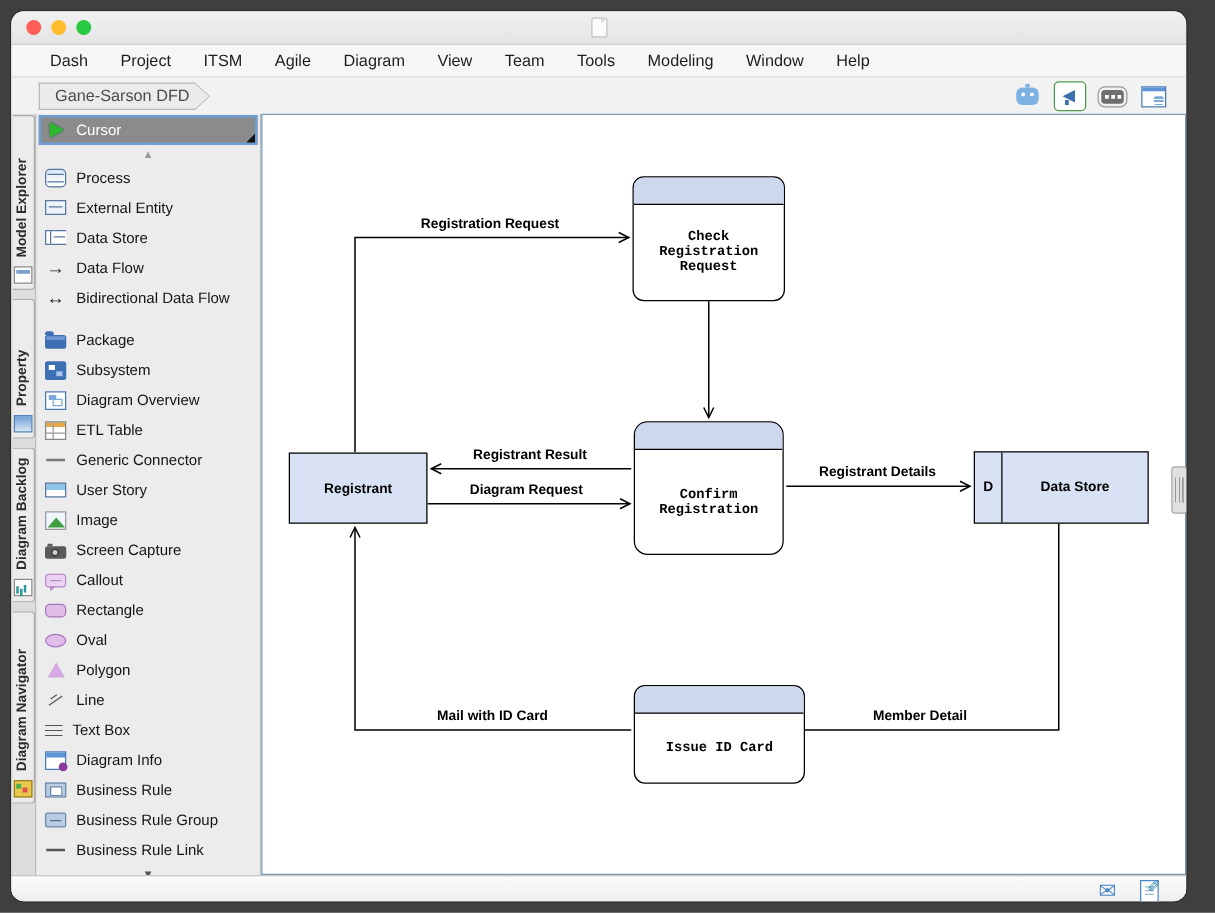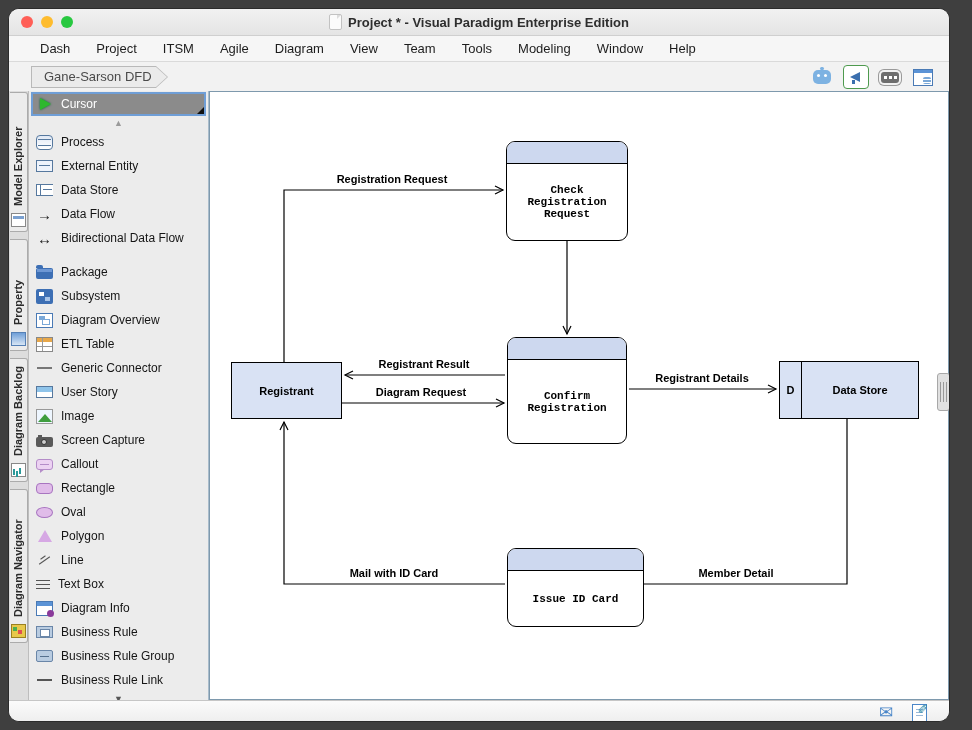--- a/index.html
+++ b/index.html
@@ -160,21 +160,20 @@
 <div id="window">
 
   <div id="titlebar">
     <div class="lights">
       <span class="light" style="background: rgb(255, 95, 87);"></span>
       <span class="light" style="background: rgb(254, 188, 46);"></span>
       <span class="light" style="background: rgb(40, 200, 64);"></span>
     </div>
     <div id="title-center">
       <span class="doc-ic"></span>
-      <span id="window-title">Project * - Visual Paradigm Enterprise Edition</span>
     </div>
   </div>
 
   <div id="menubar">
       <span class="menu-item">Dash</span>
       <span class="menu-item">Project</span>
       <span class="menu-item">ITSM</span>
       <span class="menu-item">Agile</span>
       <span class="menu-item">Diagram</span>
       <span class="menu-item">View</span>
@@ -340,21 +339,21 @@
           <polyline points="132,311 294,311" fill="none" stroke="#000000" stroke-width="1.2" marker-end="url(#arrowO)"></polyline>
           <polyline points="419,297 566,297" fill="none" stroke="#000000" stroke-width="1.2" marker-end="url(#arrowO)"></polyline>
           <polyline points="637,327 637,492 419,492" fill="none" stroke="#000000" stroke-width="1.2" marker-end="url(#arrowO)"></polyline>
           <polyline points="295,492 74,492 74,330" fill="none" stroke="#000000" stroke-width="1.2" marker-end="url(#arrowO)"></polyline>
         </svg>
       <div id="grip"></div>
     <div class="node process" style="left: 296px; top: 49px; width: 122px; height: 100px;">
           <div class="head" style="background: rgb(205, 216, 239);"></div>
           <div class="body">Check Registration Request</div>
         </div>
-        <div class="node process" style="left: 297px; top: 245px; width: 120px; height: 107px;">
+        <div class="node process" style="left: 297px; top: 245px; width: 120px; height: 107px; border-radius: 11px;">
           <div class="head" style="background: rgb(205, 216, 239);"></div>
           <div class="body">Confirm Registration</div>
         </div>
         <div class="node process" style="left: 297px; top: 456px; width: 137px; height: 79px;">
           <div class="head" style="background: rgb(205, 216, 239);"></div>
           <div class="body">Issue ID Card</div>
         </div>
         <div class="node entity" style="left: 21px; top: 270px; width: 111px; height: 57px; background: rgb(217, 226, 244);">
           <span>Registrant</span>
         </div>

